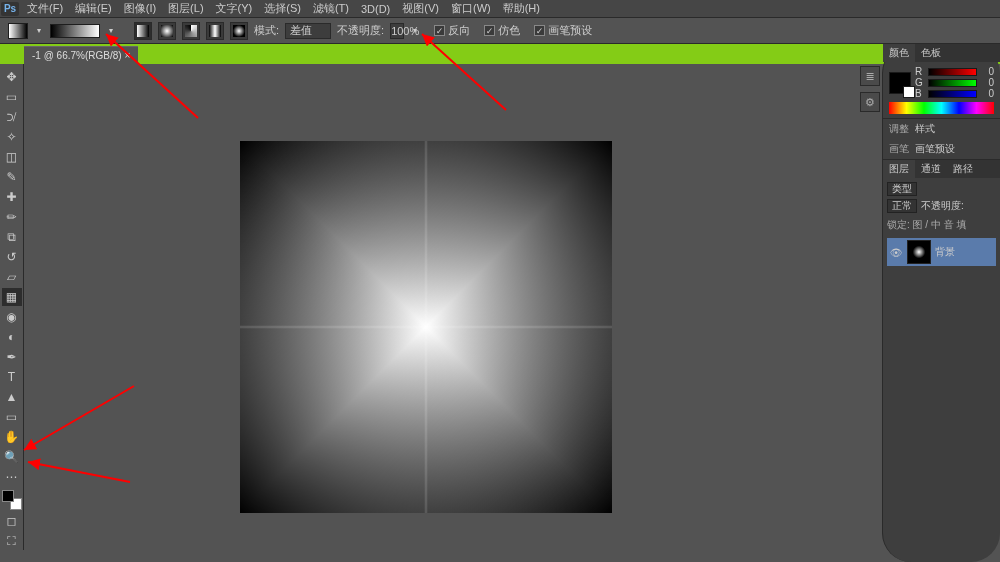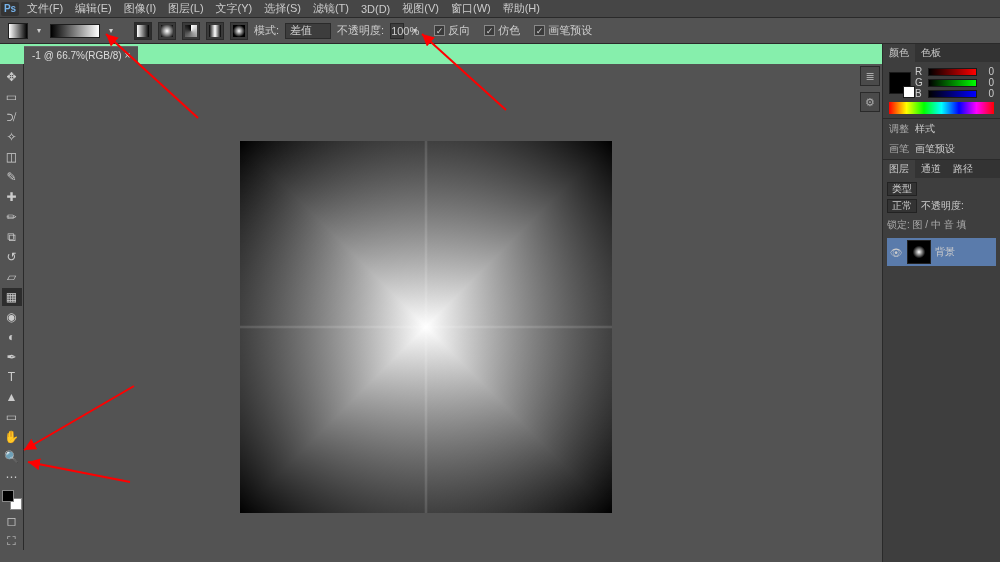--- a/index.html
+++ b/index.html
@@ -80,21 +80,21 @@
     margin-left: 8px;
   }
   .chk-box {
     width: 11px; height: 11px; border: 1px solid #888;
     background: #3a3a3a; display: flex; align-items: center; justify-content: center;
     font-size: 9px; color: #ccc;
   }
 
   
   .doctab-strip {
-    height: 20px; background: #86efac; display: flex; align-items: flex-end;
+    height: 20px; background: #84cc16; display: flex; align-items: flex-end;
     padding-left: 24px;
   }
   .doctab {
     background: #535353; height: 18px; padding: 0 8px;
     font-size: 10px; color: #ddd; line-height: 18px;
     border-top: 1px solid #666;
   }
 
   
   .toolbox {
@@ -152,21 +152,21 @@
     border: 1px solid #2a2a2a;
     display:flex;align-items:center;justify-content:center;
     font-size:11px;color:#aaa;
   }
 
   
   .right-panels {
     position: absolute; right: 0; top: 44px; width: 118px; bottom: 0;
     background: #3e3e3e; border-left: 1px solid #2a2a2a;
     display: flex; flex-direction: column;
-    font-size: 10px; color: #ccc;
+    font-size: 10px; color: #ccc; border-radius: 29px;
   }
   .panel-tabrow { display: flex; height: 18px; background: #333; align-items: center; }
   .panel-tab { padding: 0 6px; height: 100%; line-height: 18px; }
   .panel-tab.active { background: #3e3e3e; }
   .panel-body { padding: 4px 6px; }
   .color-row { display: flex; align-items: center; gap: 4px; margin-bottom: 3px; }
   .color-sw {
     width: 22px; height: 22px; border: 1px solid #1a1a1a;
     background: #000; position: relative; flex-shrink:0;
   }

